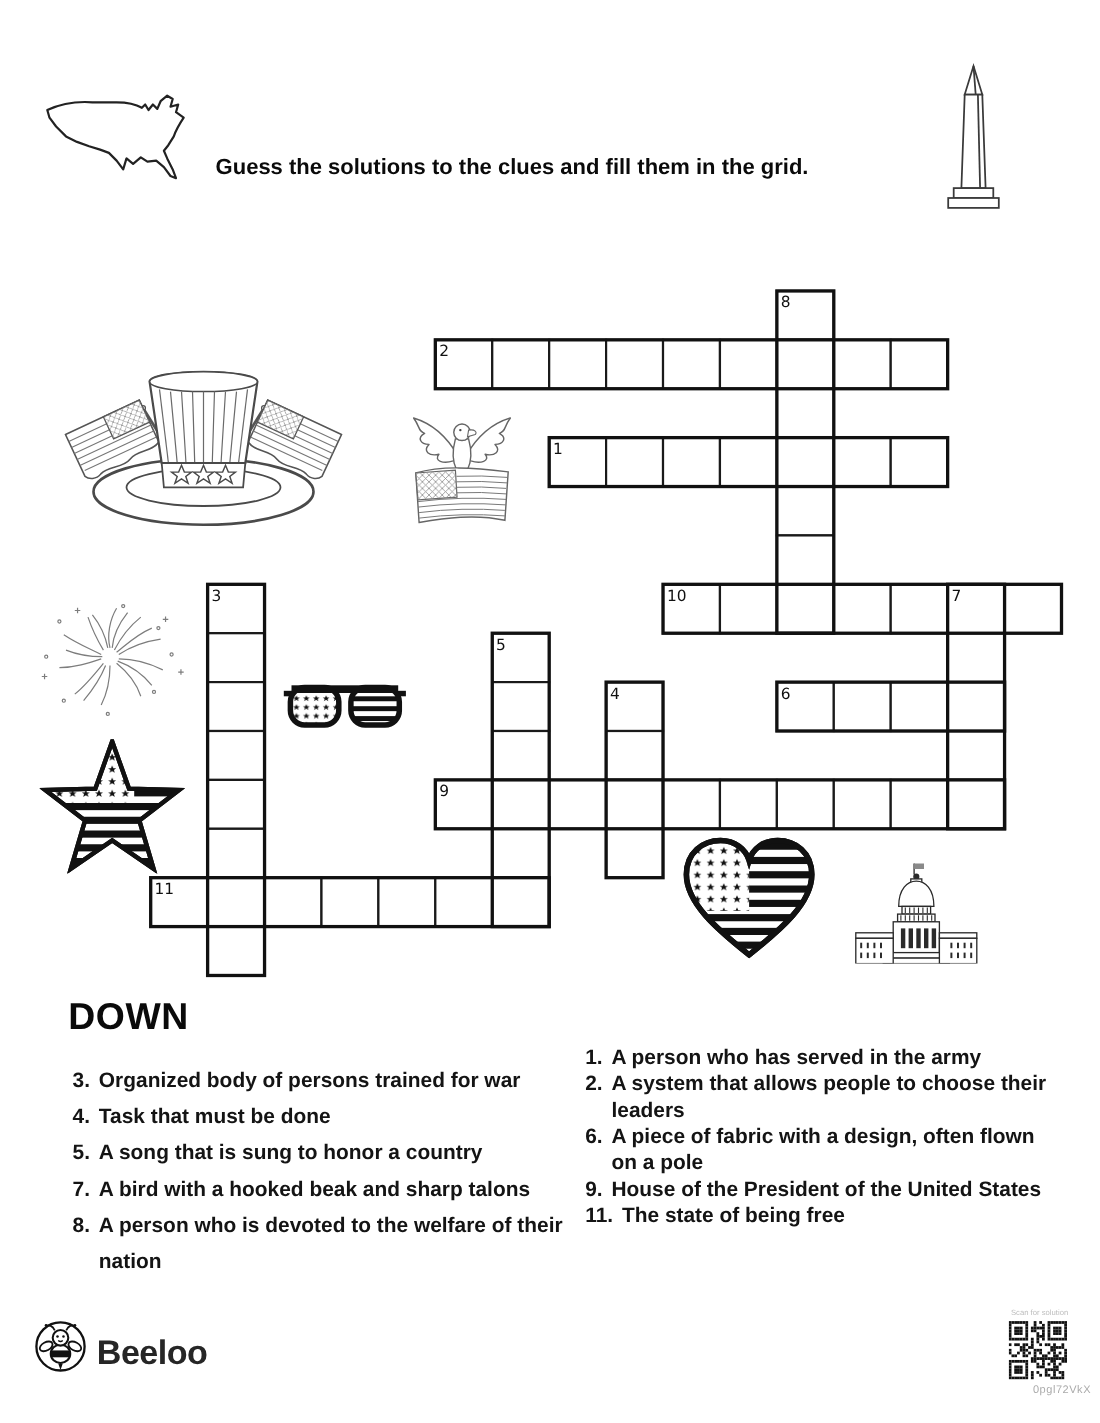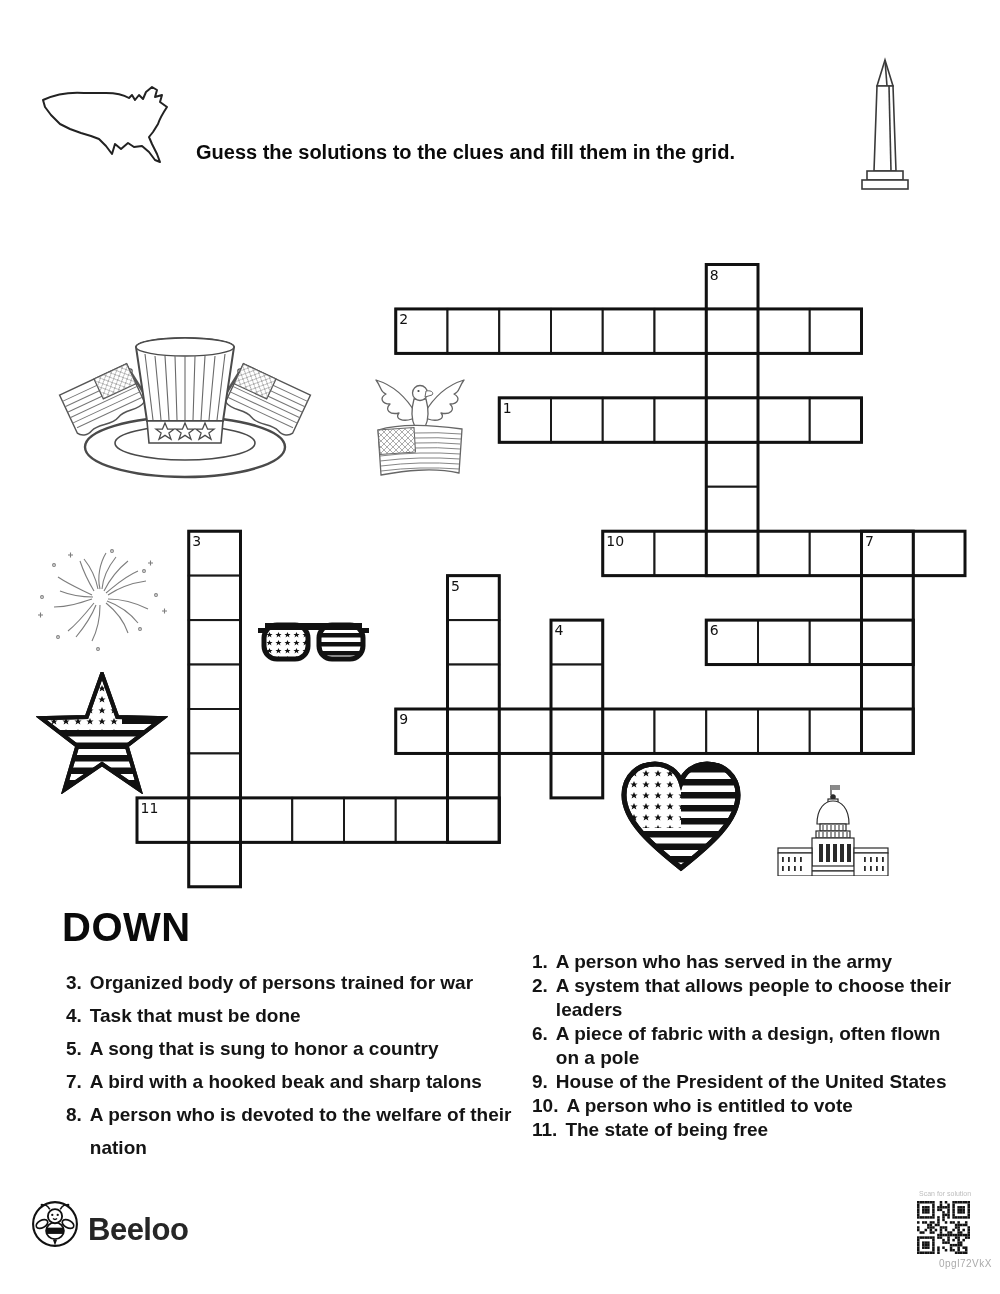--- a/index.html
+++ b/index.html
@@ -1,21 +1,21 @@
 <!DOCTYPE html>
 <html><head>
 <meta charset="utf-8">
 <style>
   html,body{margin:0;padding:0;background:#fff;}
   .page{position:relative;width:1000px;height:1294px;background:#fff;overflow:hidden;
         font-family:"Liberation Sans",sans-serif;color:#111;}
   .abs{position:absolute;}
   .title{font-size:43px;font-weight:700;letter-spacing:-1.5px;color:#050505;white-space:nowrap;}
   .subtitle{font-size:20px;font-weight:700;color:#0a0a0a;white-space:nowrap;}
-  .clues h2{margin:0;font-size:40px;font-weight:800;letter-spacing:0.5px;color:#0a0a0a;}
+  .clues h2{margin:0;font-size:34px;font-weight:800;letter-spacing:0.5px;color:#0a0a0a;}
   .clue{display:flex;font-size:19px;font-weight:700;color:#141414;}
   .down-list .clue{line-height:33px;}
   .across-list .clue{line-height:24px;}
   .cnum{margin-right:8px;white-space:nowrap;}
   .ctext{flex:1;}
   .brand{font-size:31px;font-weight:700;color:#262626;letter-spacing:-0.5px;text-align:center;}
   .copyright{font-size:15px;color:#a6a6a6;width:1000px;text-align:center;}
   .qr-caption{font-size:7px;color:#bdbdbd;}
   .qr-id{font-size:10px;color:#ababab;letter-spacing:0.5px;margin-left:20px;}
   svg{display:block;}
@@ -420,24 +420,20 @@
       <div class="clue">
         <span class="cnum">6.</span>
         <span class="ctext">A piece of fabric with a design, often flown on a pole</span>
       </div>
 
       <div class="clue">
         <span class="cnum">9.</span>
         <span class="ctext">House of the President of the United States</span>
       </div>
 
-      <div class="clue">
-        <span class="cnum">10.</span>
-        <span class="ctext">A person who is entitled to vote</span>
-      </div>
 
       <div class="clue">
         <span class="cnum">11.</span>
         <span class="ctext">The state of being free</span>
       </div>
     </div>
 
   <svg class="abs" style="left:31px;top:1200px" width="48" height="48" viewBox="0 0 46 46">
     <defs>
       <clipPath id="beeBody">

